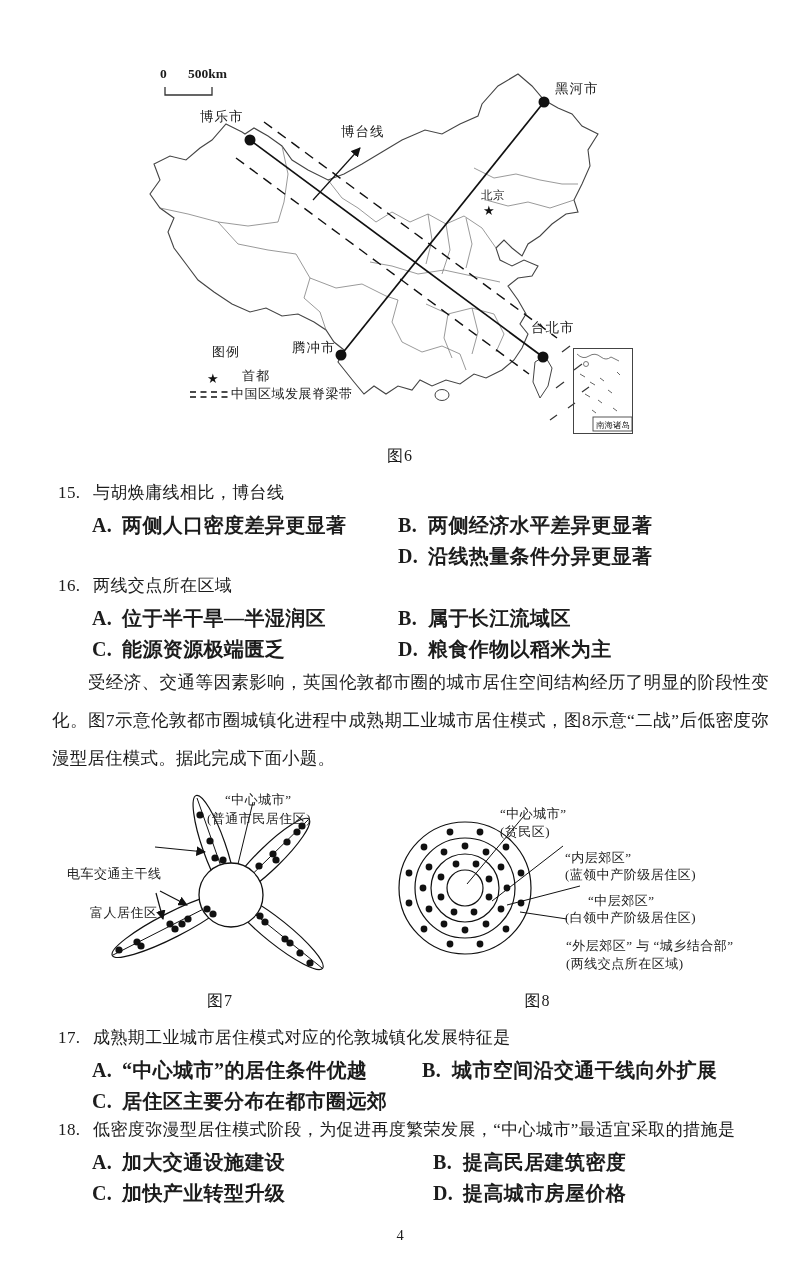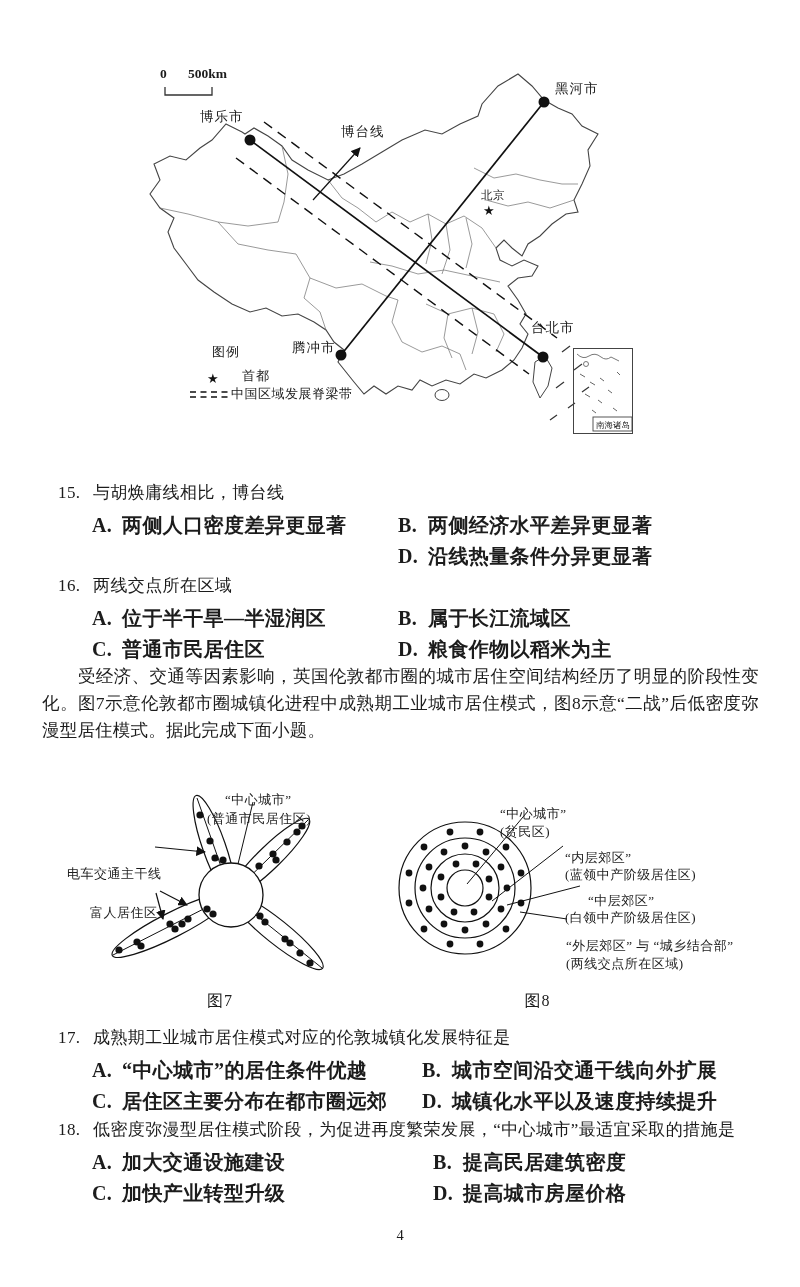--- a/index.html
+++ b/index.html
@@ -3,21 +3,21 @@
 <meta charset="utf-8">
 <style>
   html,body{margin:0;padding:0;background:#ffffff;}
   .page{position:relative;width:800px;height:1287px;background:#fff;overflow:hidden;
         font-family:"Liberation Serif","DejaVu Serif",serif;color:#1c1c1c;}
   .abs{position:absolute;white-space:nowrap;}
   .qline{font-size:17px;letter-spacing:.4px;}
   .qnum{display:inline-block;min-width:35px;}
   .opt{font-size:20px;letter-spacing:.4px;font-weight:bold;}
   .okey{display:inline-block;min-width:30px;}
-  .para{position:absolute;left:42px;top:663px;width:717px;font-size:17.5px;line-height:27px;
+  .para{position:absolute;left:52px;top:663px;width:717px;font-size:17.5px;line-height:38px;
         text-indent:2.05em;text-align:justify;letter-spacing:.2px;}
   .caption{position:absolute;text-align:center;font-size:16px;letter-spacing:1px;}
   .maplbl{position:absolute;font-size:13.5px;letter-spacing:1px;white-space:nowrap;}
   .figlbl{position:absolute;font-size:13px;line-height:17px;letter-spacing:.5px;white-space:nowrap;margin-top:28px;}
   .pageno{position:absolute;left:0;top:1227px;width:800px;text-align:center;font-size:14.5px;}
   svg{position:absolute;left:0;top:0;}
   .fig{position:absolute;}
 </style>
 </head>
 <body>
@@ -118,34 +118,35 @@
     <div class="maplbl" style="left:70px;top:56px;">博乐市</div>
     <div class="maplbl" style="left:425px;top:28px;">黑河市</div>
     <div class="maplbl" style="left:211px;top:71px;">博台线</div>
     <div class="maplbl" style="left:351px;top:136px;font-size:11.5px;letter-spacing:.5px;">北京</div>
     <div class="maplbl" style="left:162px;top:287px;">腾冲市</div>
     <div class="maplbl" style="left:401px;top:267px;">台北市</div>
     <div class="maplbl" style="left:82px;top:291px;font-size:13px;">图例</div>
     <div class="maplbl" style="left:112px;top:315px;font-size:13px;">首都</div>
     <div class="maplbl" style="left:101px;top:333px;font-size:13px;letter-spacing:.5px;">中国区域发展脊梁带</div>
   </div>
+  <div class="caption" style="left:0;top:446px;width:800px;">图6</div>
 
   <div class="abs qline" style="left:58px;top:481px;">
     <span class="qnum">15.</span><span>与胡焕庸线相比，博台线</span>
   </div>
   <div class="abs opt" style="left:92px;top:512px;"><span class="okey">A.</span><span>两侧人口密度差异更显著</span></div>
   <div class="abs opt" style="left:398px;top:512px;"><span class="okey">B.</span><span>两侧经济水平差异更显著</span></div>
   <div class="abs opt" style="left:398px;top:543px;"><span class="okey">D.</span><span>沿线热量条件分异更显著</span></div>
 
   <div class="abs qline" style="left:58px;top:574px;">
     <span class="qnum">16.</span><span>两线交点所在区域</span>
   </div>
   <div class="abs opt" style="left:92px;top:605px;"><span class="okey">A.</span><span>位于半干旱—半湿润区</span></div>
   <div class="abs opt" style="left:398px;top:605px;"><span class="okey">B.</span><span>属于长江流域区</span></div>
-  <div class="abs opt" style="left:92px;top:636px;"><span class="okey">C.</span><span>普通市民居住区</span></div>
+  <div class="abs opt" style="left:92px;top:636px;"><span class="okey">C.</span><span>能源资源极端匮乏</span></div>
   <div class="abs opt" style="left:398px;top:636px;"><span class="okey">D.</span><span>粮食作物以稻米为主</span></div>
 
   <div class="para">受经济、交通等因素影响，英国伦敦都市圈的城市居住空间结构经历了明显的阶段性变化。图7示意伦敦都市圈城镇化进程中成熟期工业城市居住模式，图8示意“二战”后低密度弥漫型居住模式。据此完成下面小题。</div>
 
   <div class="fig" style="left:55px;top:758px;width:330px;height:235px;">
     <svg width="330" height="235" viewBox="0 0 330 235">
       <defs>
         <marker id="arw7" viewBox="0 0 10 10" refX="9" refY="5" markerWidth="8" markerHeight="8" orient="auto-start-reverse">
           <path d="M0,0L10,5L0,10z" fill="#111"></path>
         </marker>
@@ -267,21 +268,20 @@
 
   <div class="caption" style="left:55px;top:991px;width:330px;">图7</div>
   <div class="caption" style="left:395px;top:991px;width:285px;">图8</div>
 
   <div class="abs qline" style="left:58px;top:1026px;">
     <span class="qnum">17.</span><span>成熟期工业城市居住模式对应的伦敦城镇化发展特征是</span>
   </div>
   <div class="abs opt" style="left:92px;top:1057px;"><span class="okey">A.</span><span>“中心城市”的居住条件优越</span></div>
   <div class="abs opt" style="left:422px;top:1057px;"><span class="okey">B.</span><span>城市空间沿交通干线向外扩展</span></div>
   <div class="abs opt" style="left:92px;top:1088px;"><span class="okey">C.</span><span>居住区主要分布在都市圈远郊</span></div>
-  <div class="abs opt" style="left:422px;top:1088px;"><span class="okey">D.</span><span>城镇化水平以及速度持续提升</span></div>
 
   <div class="abs qline" style="left:58px;top:1118px;">
     <span class="qnum">18.</span><span>低密度弥漫型居住模式阶段，为促进再度繁荣发展，“中心城市”最适宜采取的措施是</span>
   </div>
   <div class="abs opt" style="left:92px;top:1149px;"><span class="okey">A.</span><span>加大交通设施建设</span></div>
   <div class="abs opt" style="left:433px;top:1149px;"><span class="okey">B.</span><span>提高民居建筑密度</span></div>
   <div class="abs opt" style="left:92px;top:1180px;"><span class="okey">C.</span><span>加快产业转型升级</span></div>
   <div class="abs opt" style="left:433px;top:1180px;"><span class="okey">D.</span><span>提高城市房屋价格</span></div>
 
   <div class="pageno">4</div>

